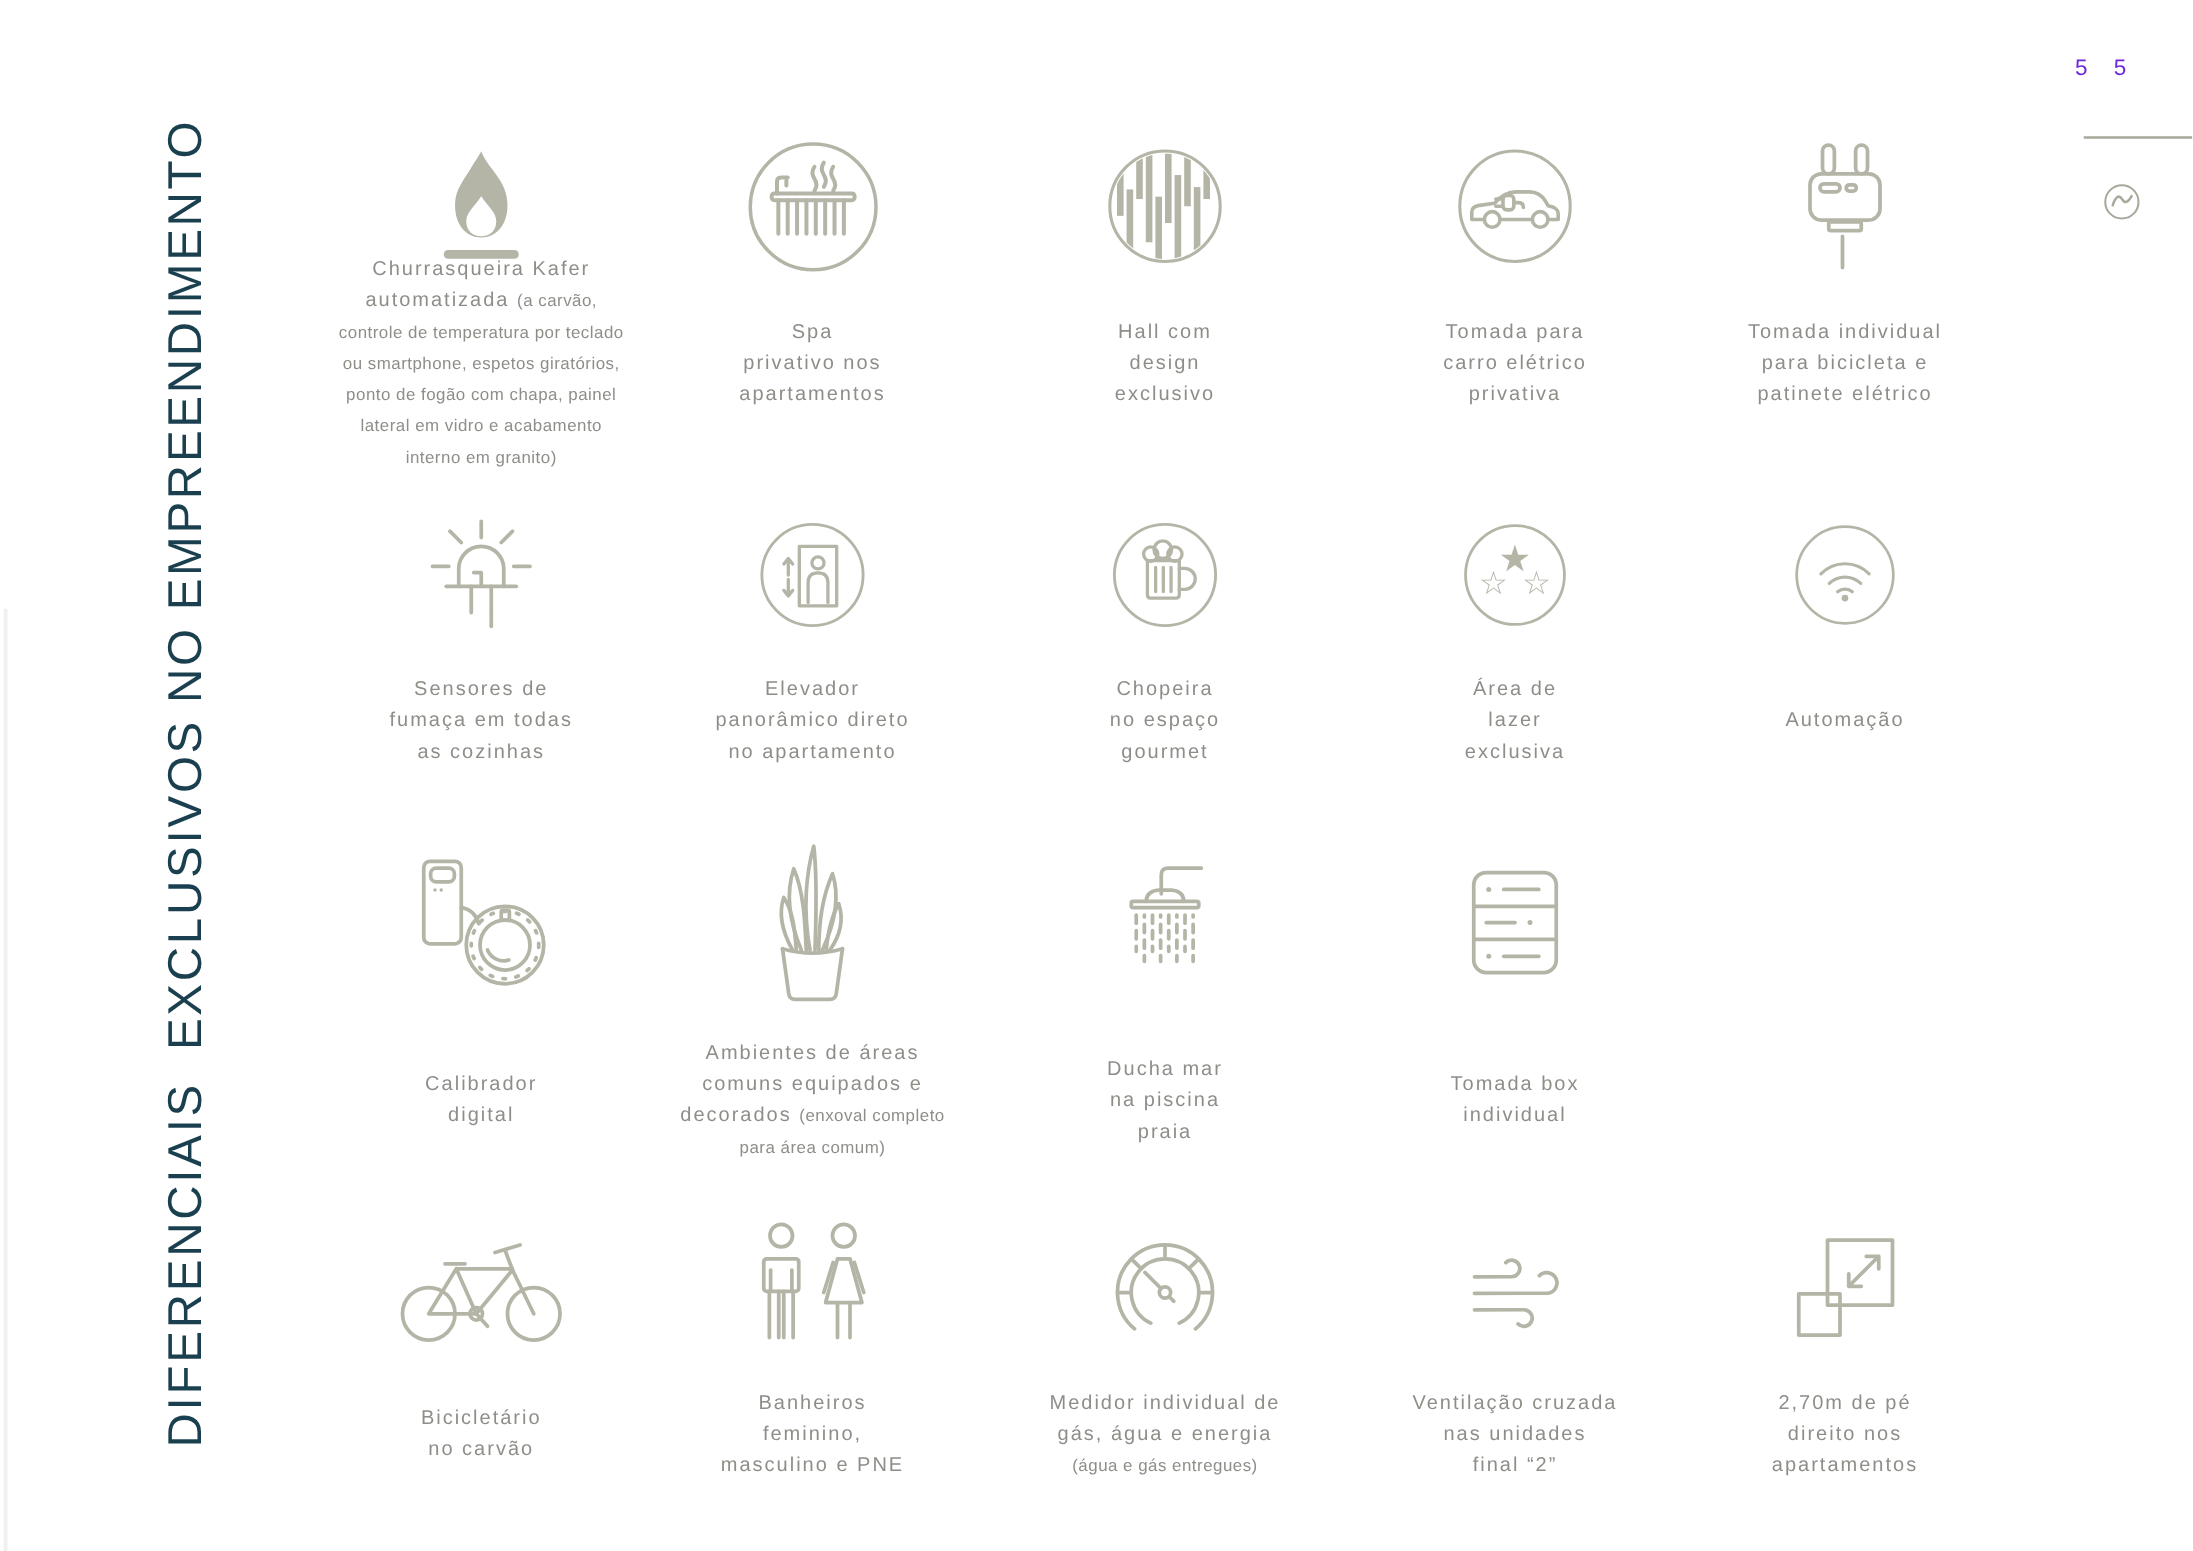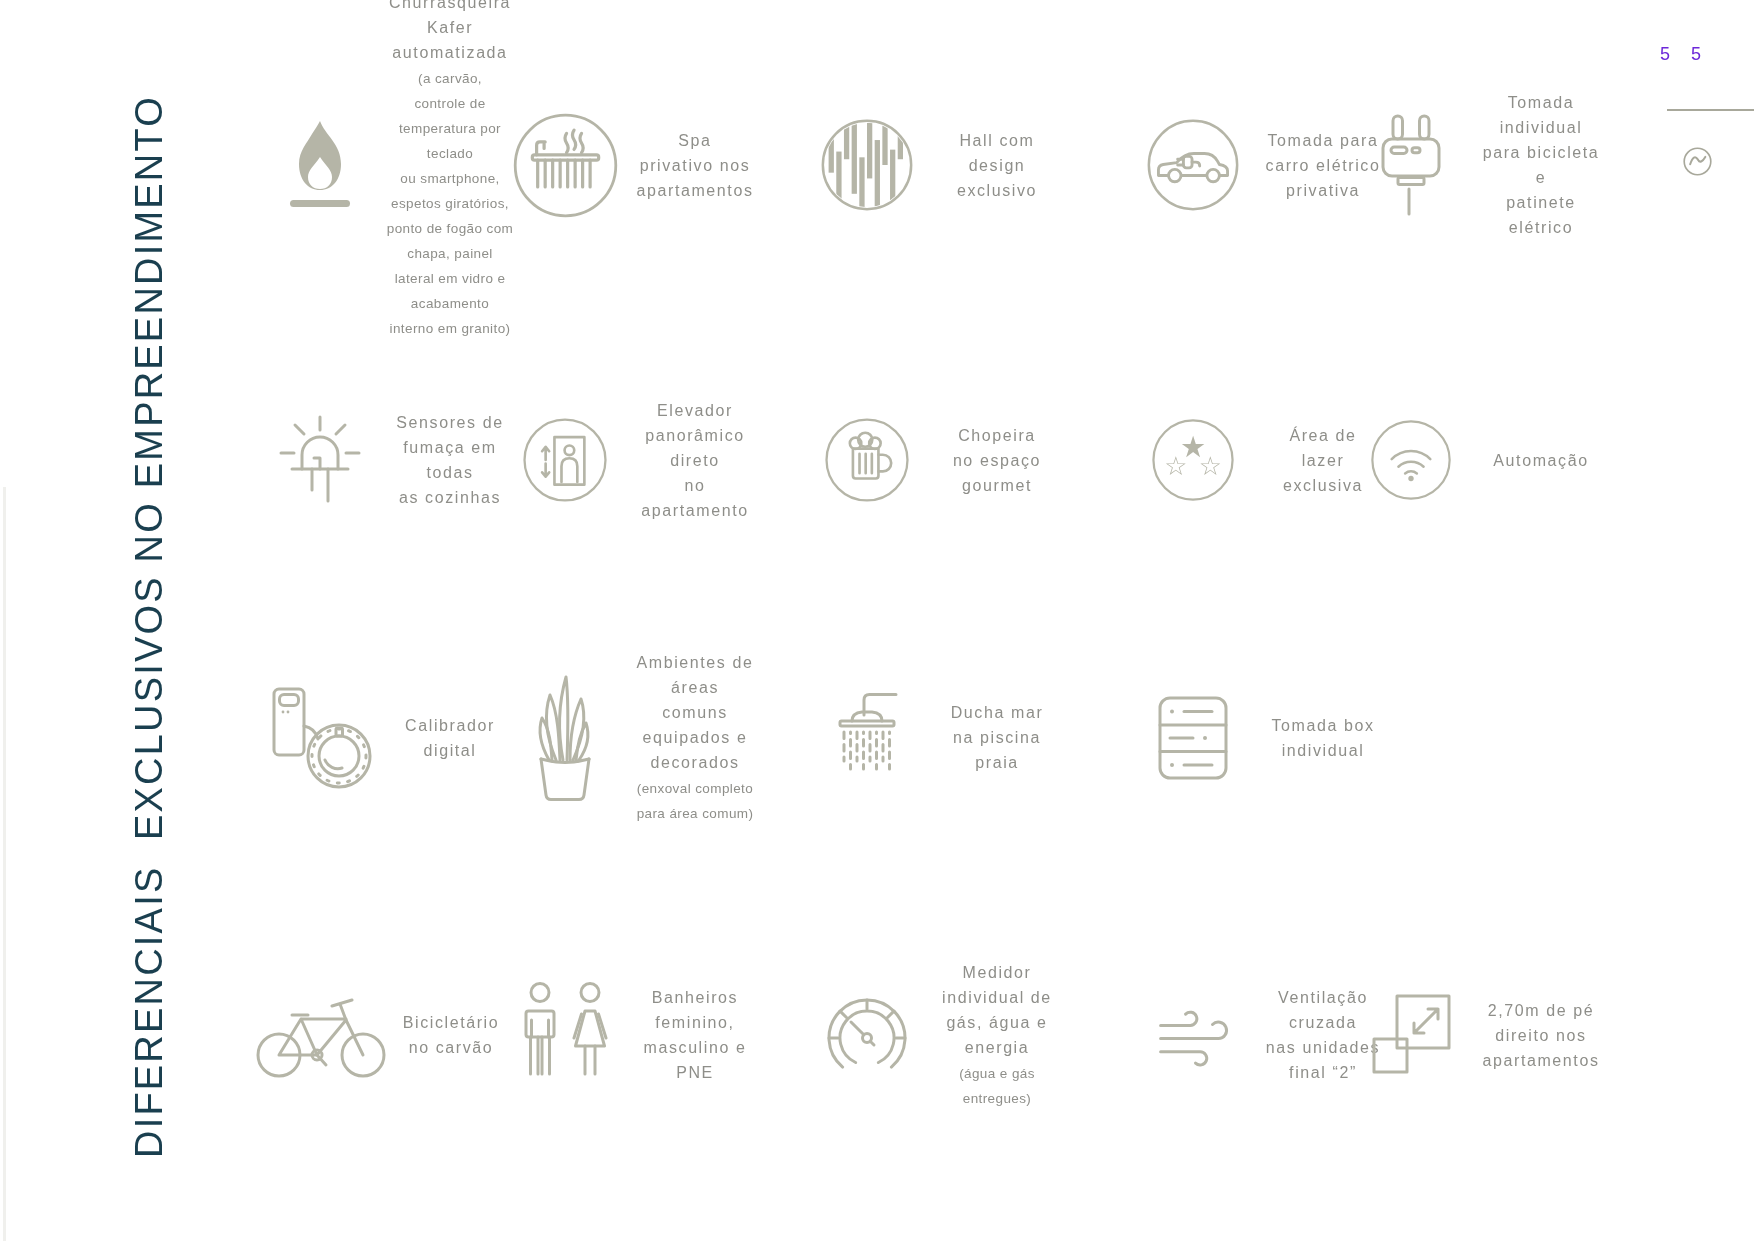--- a/index.html
+++ b/index.html
@@ -12,27 +12,27 @@
           font-size:38px;letter-spacing:2.2px;color:#1a3f4f;white-space:pre;
           font-weight:400;}
 
   
   .pagenum{position:absolute;left:1660px;top:44px;font-size:18px;letter-spacing:8px;color:#6d28d9;}
   .rule{position:absolute;left:1667px;top:109px;width:87px;height:2px;background:#a8a89b;}
   .logo{position:absolute;left:1681px;top:145px;width:33px;height:33px;}
   .edge{position:absolute;left:3px;top:487px;width:3px;height:754px;background:#f0f0ed;}
 
   
-  .cell{position:absolute;width:260px;display:flex;align-items:center;}
+  .cell{position:absolute;width:260px;display:flex;flex-direction:column;align-items:center;}
   .iconbox{display:flex;align-items:center;justify-content:center;width:100%;}
   .captionbox{display:flex;align-items:center;justify-content:center;width:100%;}
   .r1{top:100px}.r2{top:400px}.r3{top:665px}.r4{top:975px}
   .r1 .iconbox{height:130px}.r2 .iconbox{height:120px}.r3 .iconbox{height:145px}.r4 .iconbox{height:112px}
   .r1 .captionbox{height:120px}.r2 .captionbox{height:112px}.r3 .captionbox{height:140px}.r4 .captionbox{height:120px}
-  .c1{left:255px}.c2{left:500px}.c3{left:802px}.c4{left:1128px}.c5{left:1346px}
+  .c1{left:255px}.c2{left:520px}.c3{left:802px}.c4{left:1082px}.c5{left:1346px}
 
   .caption{margin:0;text-align:center;font-size:16px;letter-spacing:1.6px;line-height:25px;
            color:#8e8e89;white-space:pre-line;}
   .fine{font-size:13.5px;letter-spacing:0.4px;line-height:20px;}
 
   
   .ik{fill:none;stroke:#b5b5a7;stroke-width:3;stroke-linecap:round;stroke-linejoin:round;}
   .fk{fill:#b5b5a7;stroke:none;}
   .ring{fill:none;stroke:#b5b5a7;stroke-width:2.6;}
   .drops{stroke-dasharray:6.5 6;}

